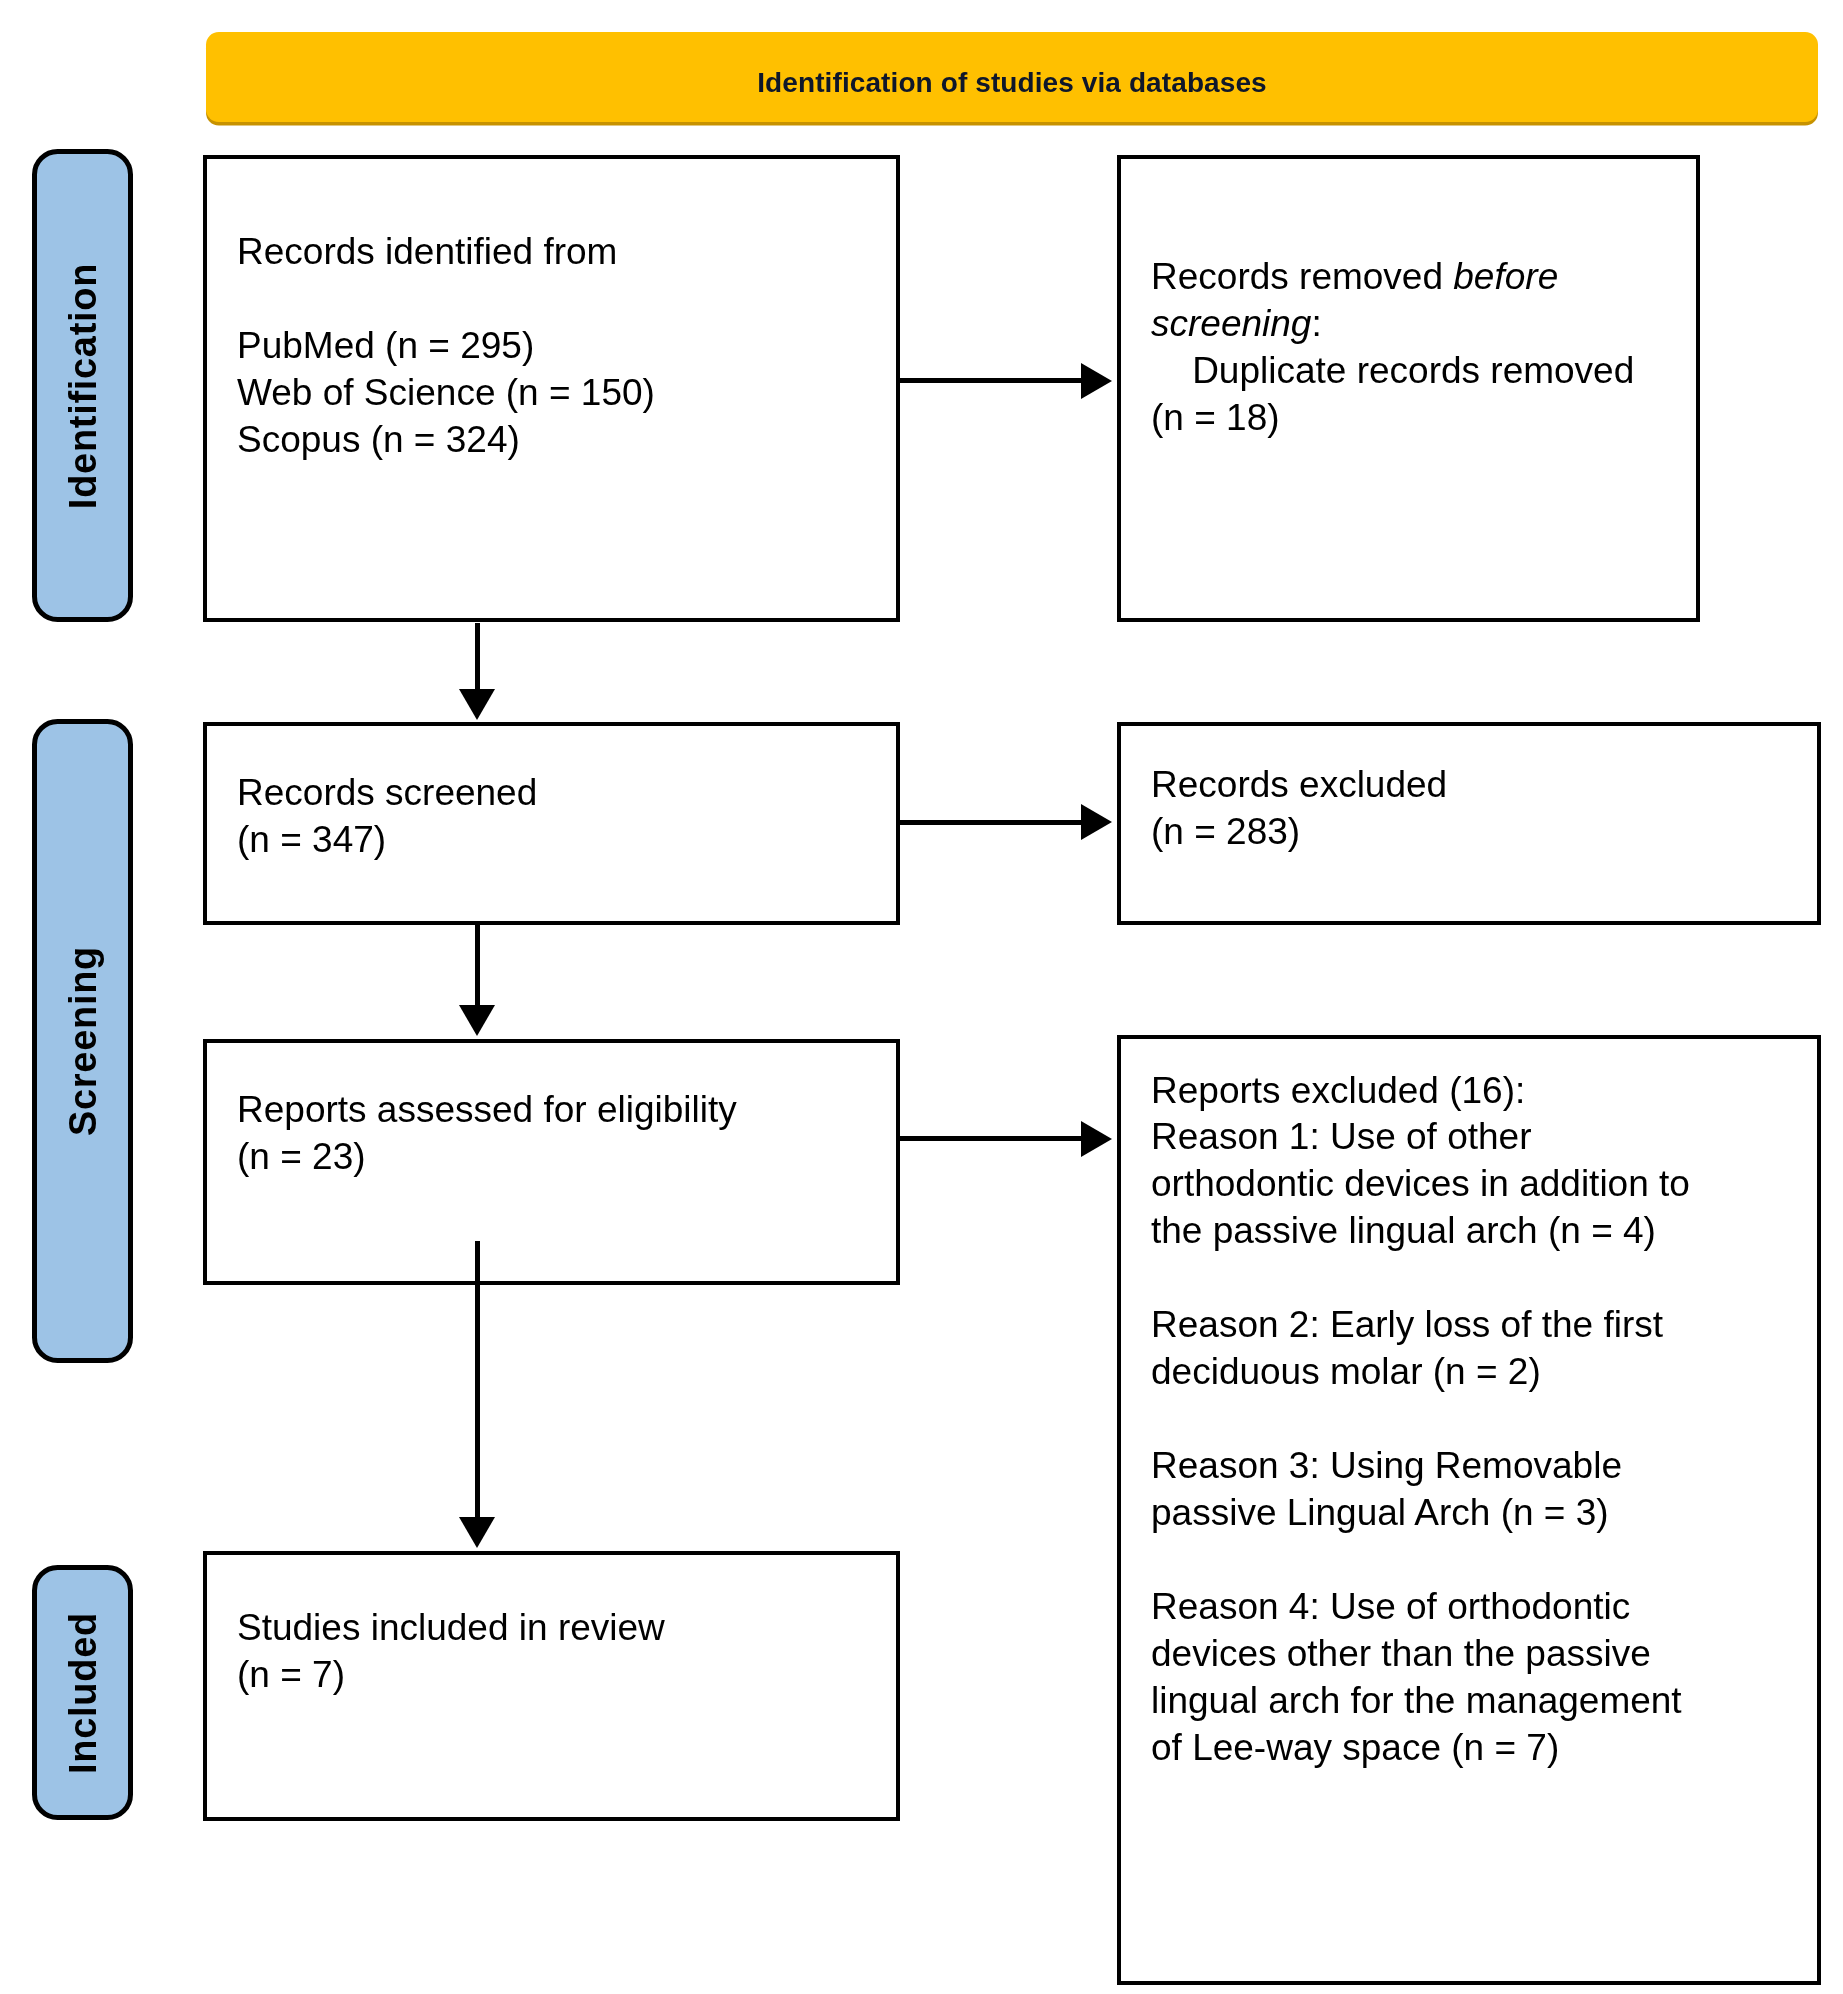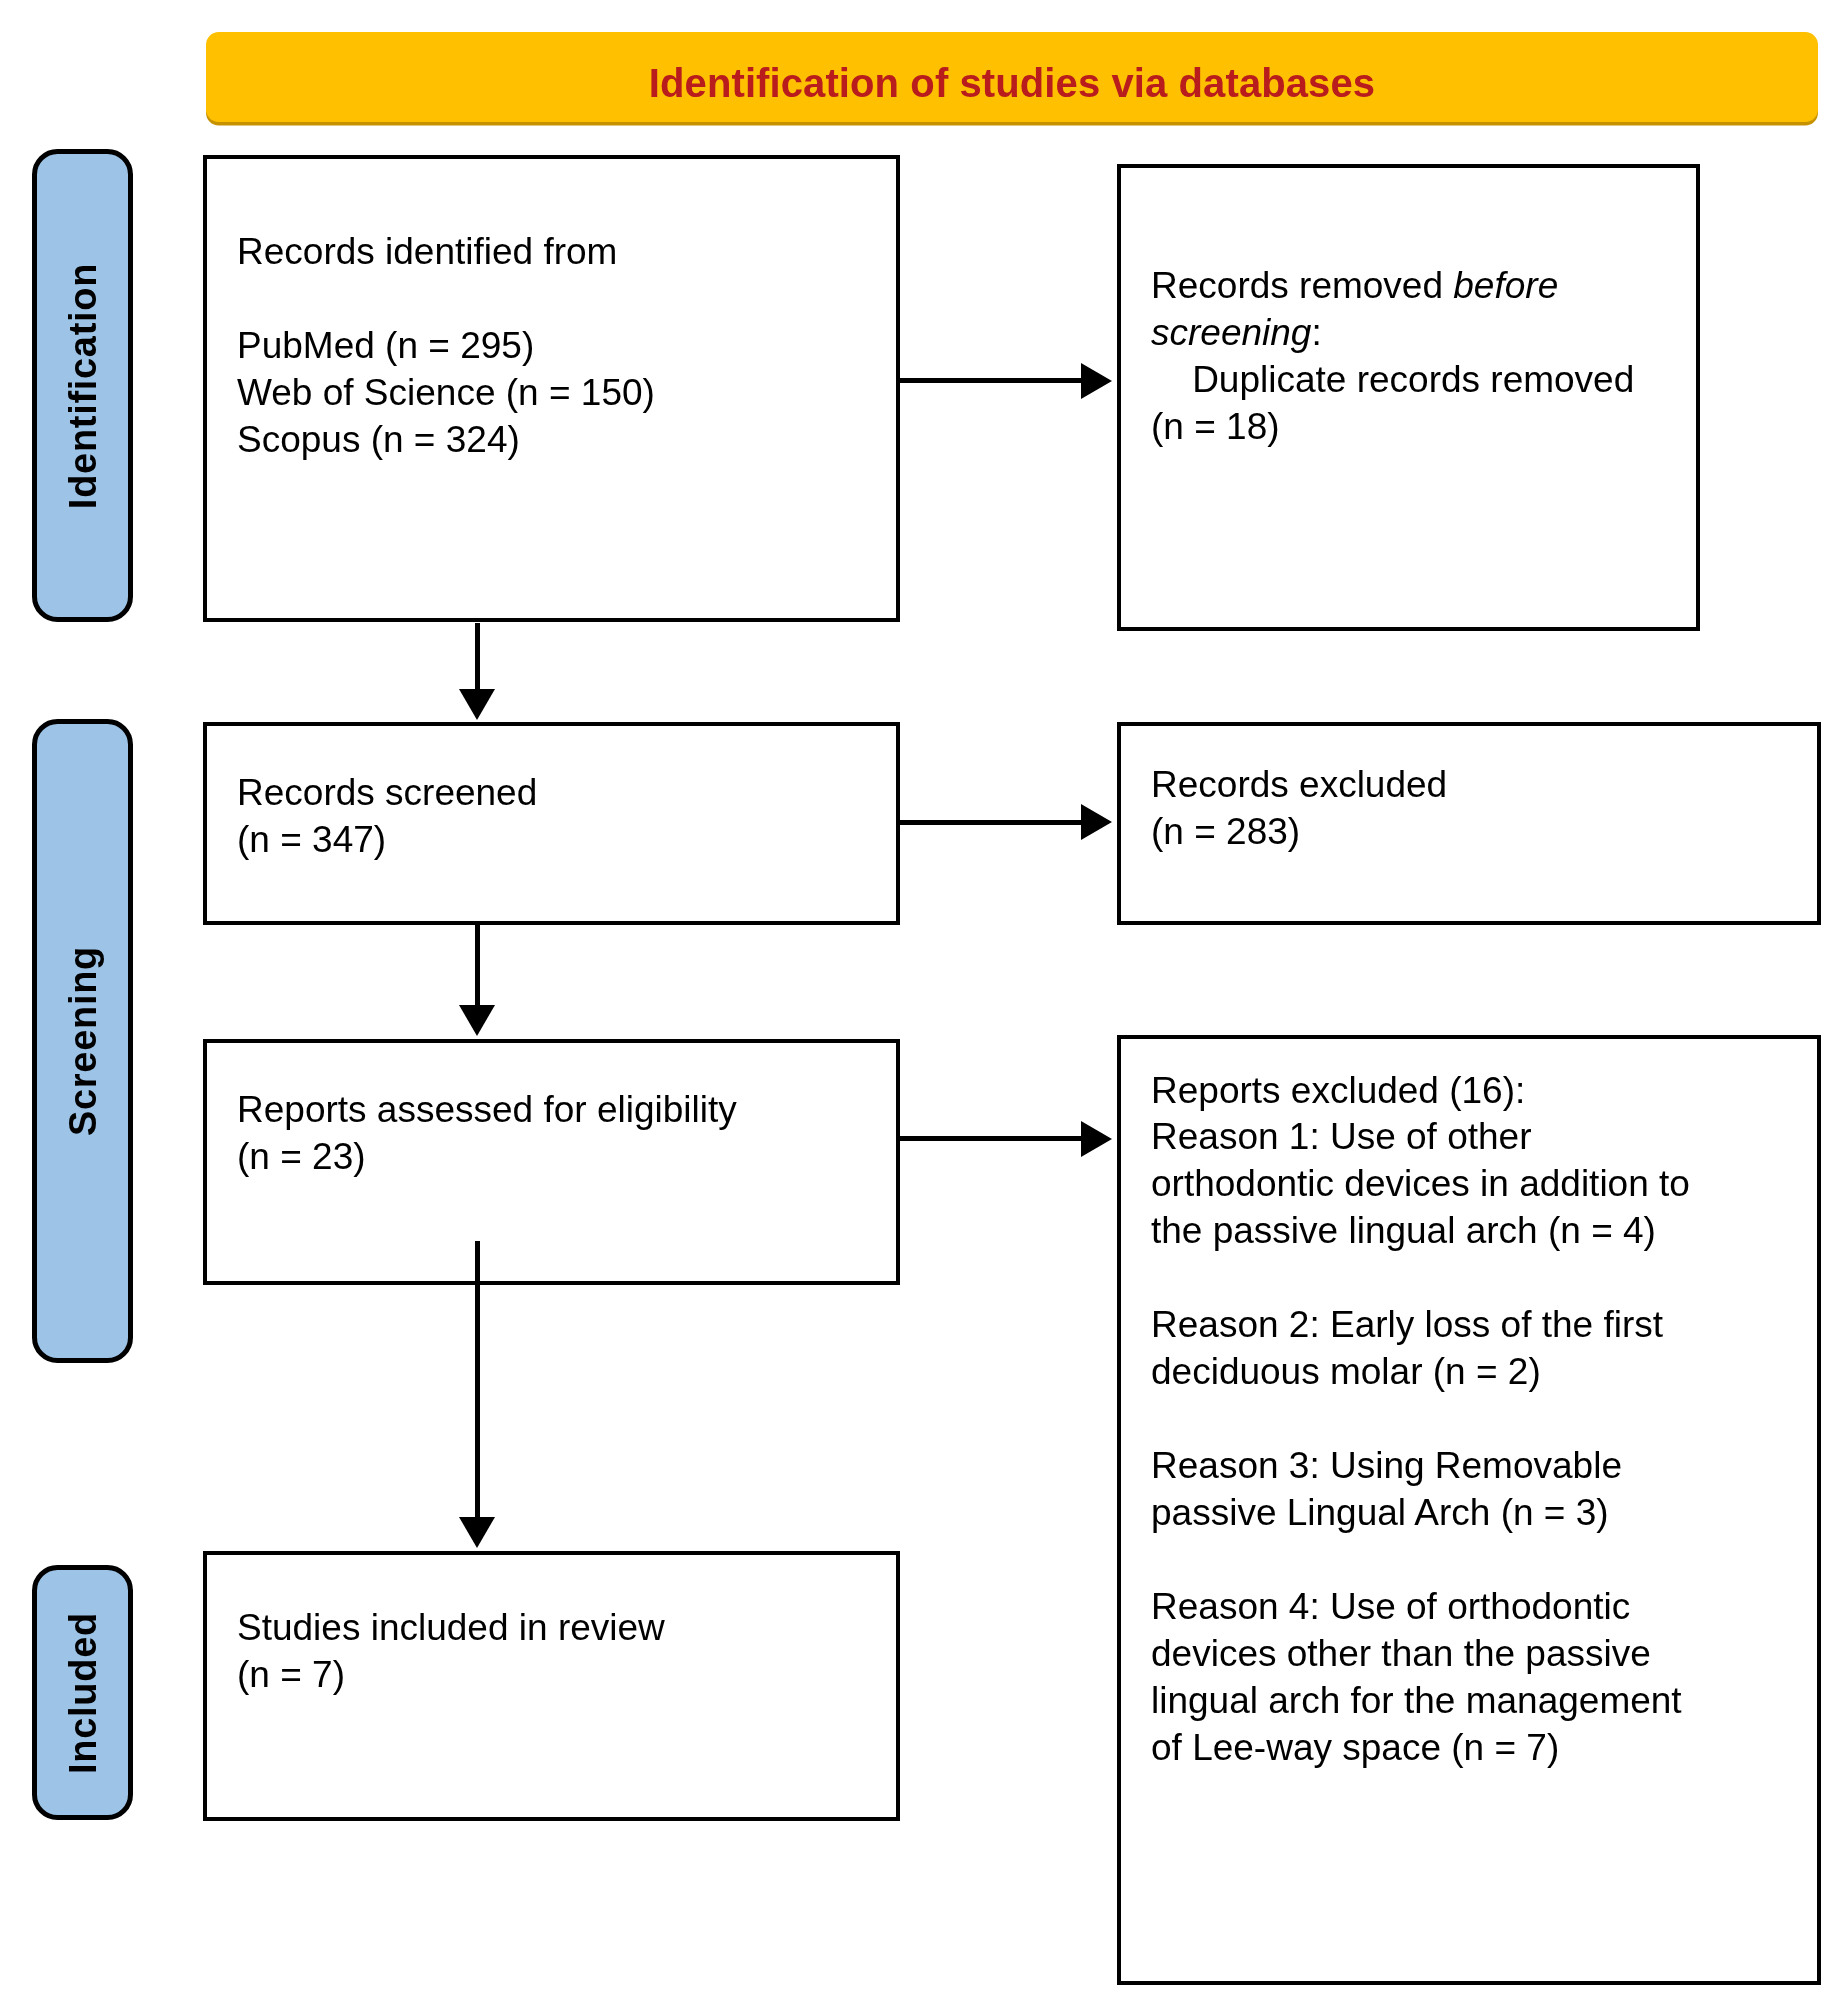--- a/index.html
+++ b/index.html
@@ -11,21 +11,21 @@
   .stage{position:absolute;left:0;top:0;width:1843px;height:1995px;}
 
   
   .header-bar{
     position:absolute;left:206px;top:32px;width:1612px;height:90px;
     background:#FFC000;border-radius:12.8px;
     box-shadow:0 3.6px 0 0 #C79200;
     display:flex;align-items:center;justify-content:center;
   }
   .header-bar .title{
-    font-size:40px;font-weight:bold;color:#b91c1c;letter-spacing:0.1px;
+    font-size:28px;font-weight:bold;color:#0f172a;letter-spacing:0.1px;
     line-height:1;
     margin-top:11px;
   }
 
   
   .stage-tab{
     position:absolute;left:32px;width:101px;
     background:#9DC3E6;border:5px solid #000;border-radius:25.6px;
     box-sizing:border-box;
   }
@@ -47,21 +47,21 @@
   .fbox .btext{
     position:absolute;left:30px;right:17px;
     font-size:37px;line-height:1.27;color:#000;
     white-space:pre-wrap;
   }
   .fbox .btext .it{font-style:italic;}
 
   #box-identified{left:203px;top:155px;width:697px;height:467px;}
   #box-identified .btext{top:70px;}
 
-  #box-removed{left:1117px;top:164px;width:583px;height:467px;}
+  #box-removed{left:1117px;top:155px;width:583px;height:467px;}
   #box-removed .btext{top:95px;}
 
   #box-screened{left:203px;top:722px;width:697px;height:203px;}
   #box-screened .btext{top:44px;}
 
   #box-excluded{left:1117px;top:722px;width:704px;height:203px;}
   #box-excluded .btext{top:36px;}
 
   #box-eligibility{left:203px;top:1039px;width:697px;height:246px;}
   #box-eligibility .btext{top:44px;}

